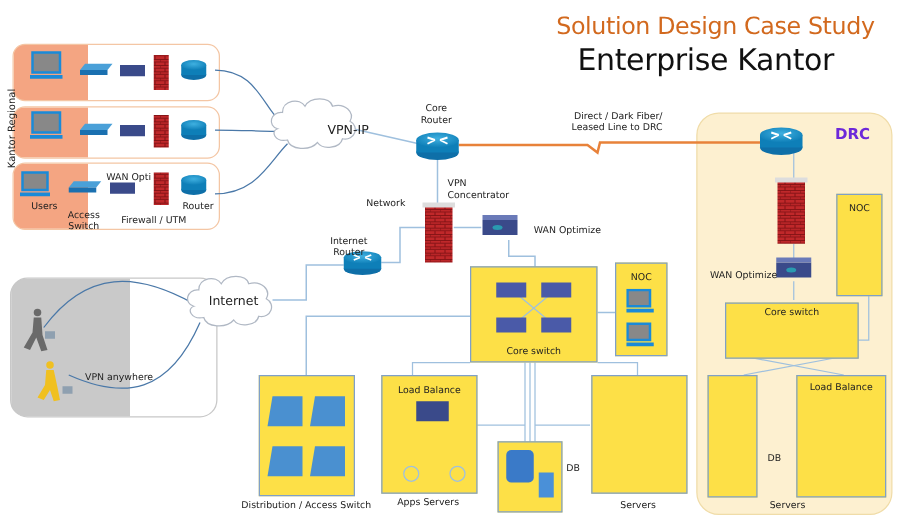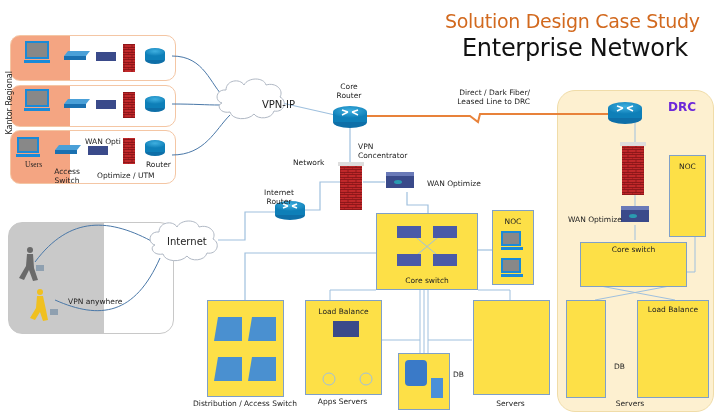--- a/index.html
+++ b/index.html
@@ -12,21 +12,21 @@
   .region { position:absolute; border:1.5px solid #f4c6a4; border-radius:10px; background:linear-gradient(90deg,#f4a582 0,#f4a582 36%,#fff 36%); }
   .remote { position:absolute; left:8px; top:222px; width:164px; height:110px; border:1.5px solid #c8c8c8; border-radius:14px; background:linear-gradient(90deg,#c9c9c9 0,#c9c9c9 58%,#fff 58%); }
   .drc { position:absolute; left:557px; top:90px; width:155px; height:320px; background:#fdf0d0; border:1.5px solid #f0dca8; border-radius:18px; }
   .box { position:absolute; border:1.5px solid #7fa0c8; background:#fde047; }
   svg.wires { position:absolute; left:0; top:0; }
 </style>
 </head>
 <body>
 
 <div class="title1">Solution Design Case Study</div>
-<div class="title2">Enterprise Network</div>
+<div class="title2">Enterprise Kantor</div>
 
 <div class="region" style="left:10px;top:35px;width:164px;height:44px;"></div>
 <div class="region" style="left:10px;top:85px;width:164px;height:40px;"></div>
 <div class="region" style="left:10px;top:130px;width:164px;height:52px;"></div>
 <div class="lbl" style="left:-22px;top:98px;transform:rotate(-90deg);font-size:8px;">Kantor Regional</div>
 
 <div class="remote"></div>
 
 <div class="drc"></div>
 <div class="lbl" style="left:668px;top:100px;font-size:12px;font-weight:bold;color:#6d28d9;">DRC</div>
@@ -261,25 +261,25 @@
   <div class="lbl c" style="left:0;top:2px;width:105px;">Core switch</div>
 </div>
 <div class="box" style="left:566px;top:300px;width:38px;height:96px;"></div>
 <div class="box" style="left:637px;top:300px;width:70px;height:96px;">
   <div class="lbl c" style="left:0;top:4px;width:70px;">Load Balance</div>
 </div>
 <div class="lbl" style="left:614px;top:362px;">DB</div>
 <div class="lbl c" style="left:590px;top:399px;width:80px;">Servers</div>
 <div class="lbl" style="left:568px;top:215px;">WAN Optimize</div>
 
-<div class="lbl" style="left:25px;top:160px;font-family:Liberation Serif, serif;">Users</div>
+<div class="lbl" style="left:25px;top:160px;">Users</div>
 <div class="lbl c" style="left:52px;top:167px;width:30px;white-space:pre;">Access
 Switch</div>
 <div class="lbl" style="left:85px;top:137px;">WAN Opti</div>
-<div class="lbl" style="left:97px;top:171px;">Optimize / UTM</div>
+<div class="lbl" style="left:97px;top:171px;">Firewall / UTM</div>
 <div class="lbl" style="left:146px;top:160px;">Router</div>
 
 <div class="lbl" style="left:232px;top:99px;font-size:10px;margin-left:30px;">VPN-IP</div>
 <div class="lbl" style="left:167px;top:236px;font-size:10px;">Internet</div>
 <div class="lbl" style="left:68px;top:297px;">VPN anywhere</div>
 
 <div class="lbl c" style="left:334px;top:82px;width:30px;white-space:pre;">Core
 Router</div>
 <div class="lbl" style="left:358px;top:142px;white-space:pre;">VPN
 Concentrator</div>

